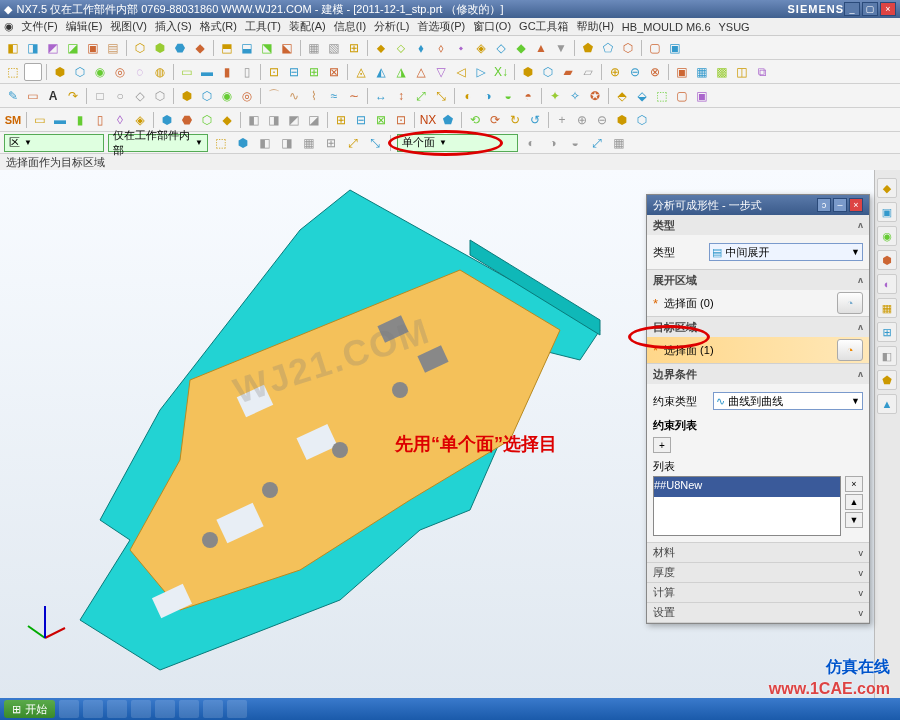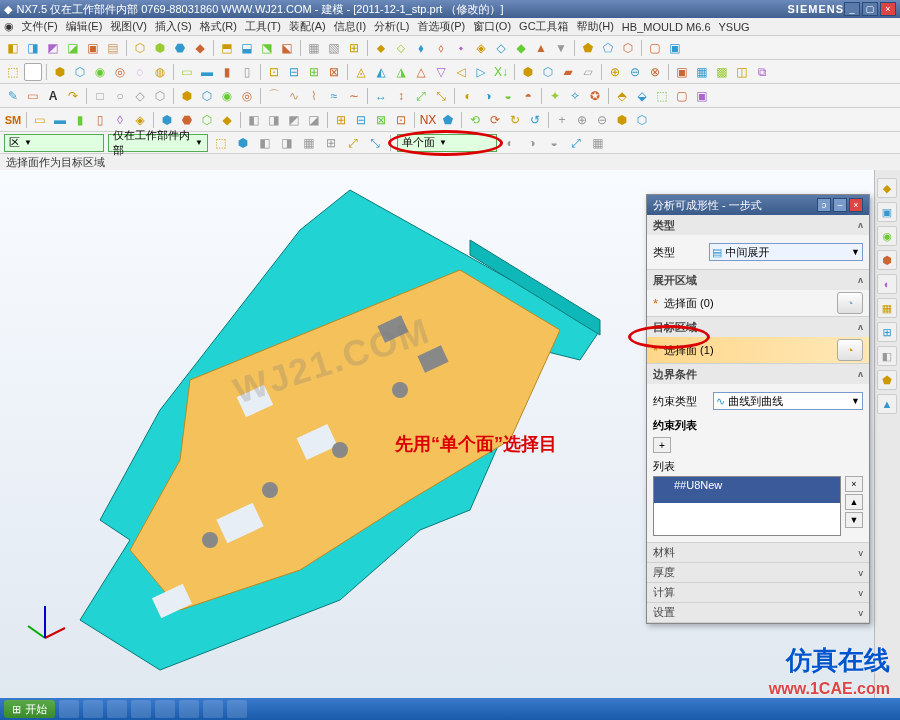--- a/index.html
+++ b/index.html
@@ -51,33 +51,33 @@
   .drow .lbl { flex: 0 0 50px; font-size: 11px; }
   .drow select, .dselect { flex: 1; height: 18px; border: 1px solid #7a9acc; background: #fff; font-size: 11px; padding: 0 2px; }
   
   .select-face-row { display: flex; align-items: center; height: 26px; gap: 6px; padding: 4px 6px; background: #f4f4f4; }
   .select-face-row.highlight { background: linear-gradient(90deg, #ffd78a, #ffe8b8); }
   .star { color: #d60; font-size: 13px; }
   .sf-label { flex: 1; font-size: 11px; }
   .sf-btn { width: 26px; height: 22px; border: 1px solid #aaa; background: linear-gradient(#fefefe,#e0e0e0); border-radius: 3px; display: flex; align-items: center; justify-content: center; }
   
   .listbox { border: 1px solid #888; background: #fff; height: 60px; font-size: 11px; }
-  .listbox .li { background: #3a5a9a; color: #fff; padding: 2px 20px; height: 26px; }
+  .listbox .li { background: #3a5a9a; color: #fff; padding: 2px 0; height: 20px; }
   .listctrl { display: flex; flex-direction: column; gap: 2px; margin-left: 4px; }
   .listctrl span { width: 18px; height: 16px; border: 1px solid #aaa; background: #f0f0f0; font-size: 9px; display: flex; align-items: center; justify-content: center; }
   
   .dsec-collapsed { height: 20px; background: #e8e8e8; display: flex; align-items: center; padding: 0 6px; font-size: 11px; color: #444; border-bottom: 1px solid #d0d0d0; }
   .dsec-collapsed .chev { margin-left: auto; font-size: 9px; }
   
   .dialog-foot { height: 28px; display: flex; align-items: center; justify-content: flex-end; gap: 6px; padding: 0 8px; background: #eee; }
   .dbtn { height: 20px; padding: 0 10px; border: 1px solid #aaa; background: linear-gradient(#fefefe,#e0e0e0); border-radius: 3px; font-size: 11px; }
   
   .annotation { position: absolute; color: #d00; font-size: 18px; font-weight: bold; line-height: 1.6; z-index: 15; }
   
-  .watermark { position: absolute; color: #d44; font-size: 26px; font-weight: bold; z-index: 60; text-shadow: 0 0 2px #fff; }
+  .watermark { position: absolute; color: #d44; font-size: 16px; font-weight: bold; z-index: 60; text-shadow: 0 0 2px #fff; }
   .wm-center { position: absolute; color: rgba(120,120,120,.25); font-size: 36px; font-weight: bold; transform: rotate(-18deg); z-index: 5; letter-spacing: 2px; }
   
   .taskbar { position: absolute; bottom: 0; left: 0; right: 0; height: 22px; background: linear-gradient(#3a7acc, #1a5aaa); display: flex; align-items: center; padding: 0 4px; gap: 4px; }
   .taskbar .start { height: 18px; padding: 0 8px; background: linear-gradient(#5aaa4a,#3a8a2a); color: #fff; border-radius: 3px; font-size: 11px; display: flex; align-items: center; }
   .taskbar .tbitem { width: 20px; height: 18px; background: rgba(255,255,255,.15); border-radius: 2px; }
   
   .triad { position: absolute; left: 20px; bottom: 50px; width: 50px; height: 50px; }
 </style>
 </head>
 <body>
@@ -299,21 +299,21 @@
   </div>
   <span class="tb-icon" style="color:#c90">⬚</span>
   <span class="tb-icon" style="color:#39c">⬢</span>
   <span class="tb-icon" style="color:#999">◧</span>
   <span class="tb-icon" style="color:#999">◨</span>
   <span class="tb-icon" style="color:#999">▦</span>
   <span class="tb-icon" style="color:#999">⊞</span>
   <span class="tb-icon" style="color:#c90">⤢</span>
   <span class="tb-icon" style="color:#39c">⤡</span>
   <span class="tb-sep"></span>
-  <div class="combo green" style="width:100px;position:relative">
+  <div class="combo green" style="width:121px;position:relative">
     <span>单个面</span>
       <span class="arrow">▼</span>
   </div>
   <span class="tb-icon" style="color:#999">◐</span>
   <span class="tb-icon" style="color:#999">◑</span>
   <span class="tb-icon" style="color:#999">◒</span>
   <span class="tb-icon" style="color:#39c">⤢</span>
   <span class="tb-icon" style="color:#999">▦</span>
 </div>
 

